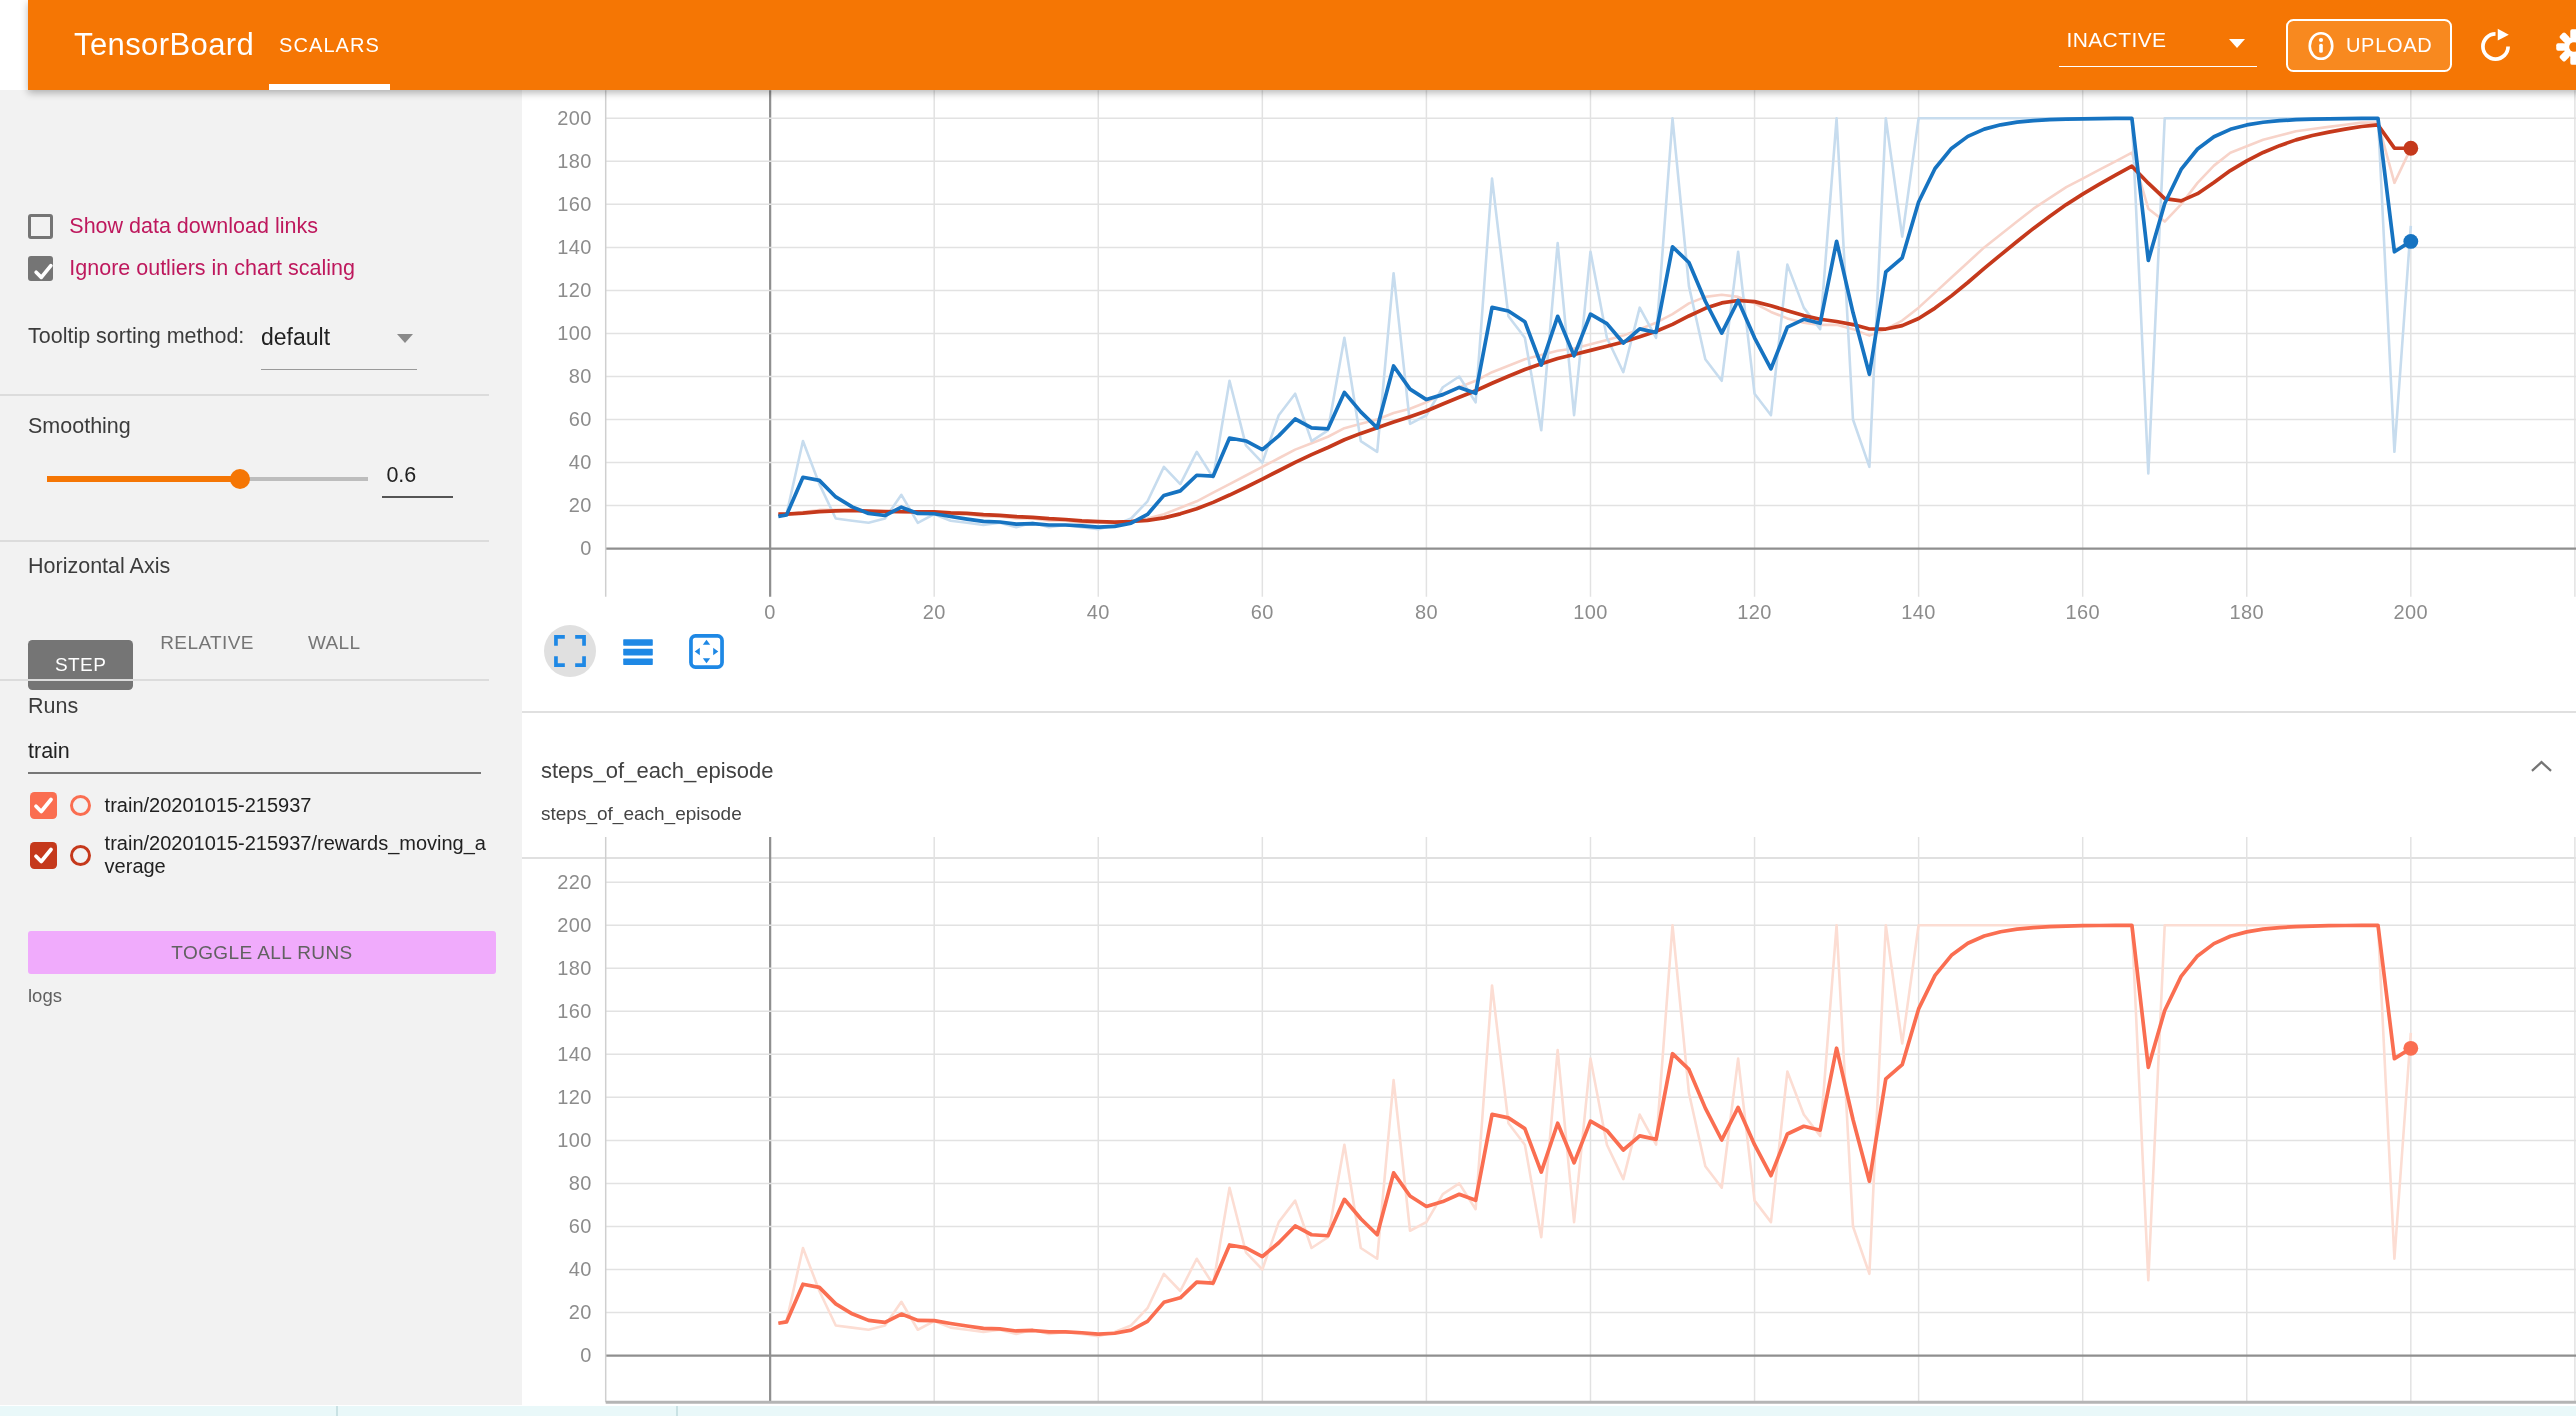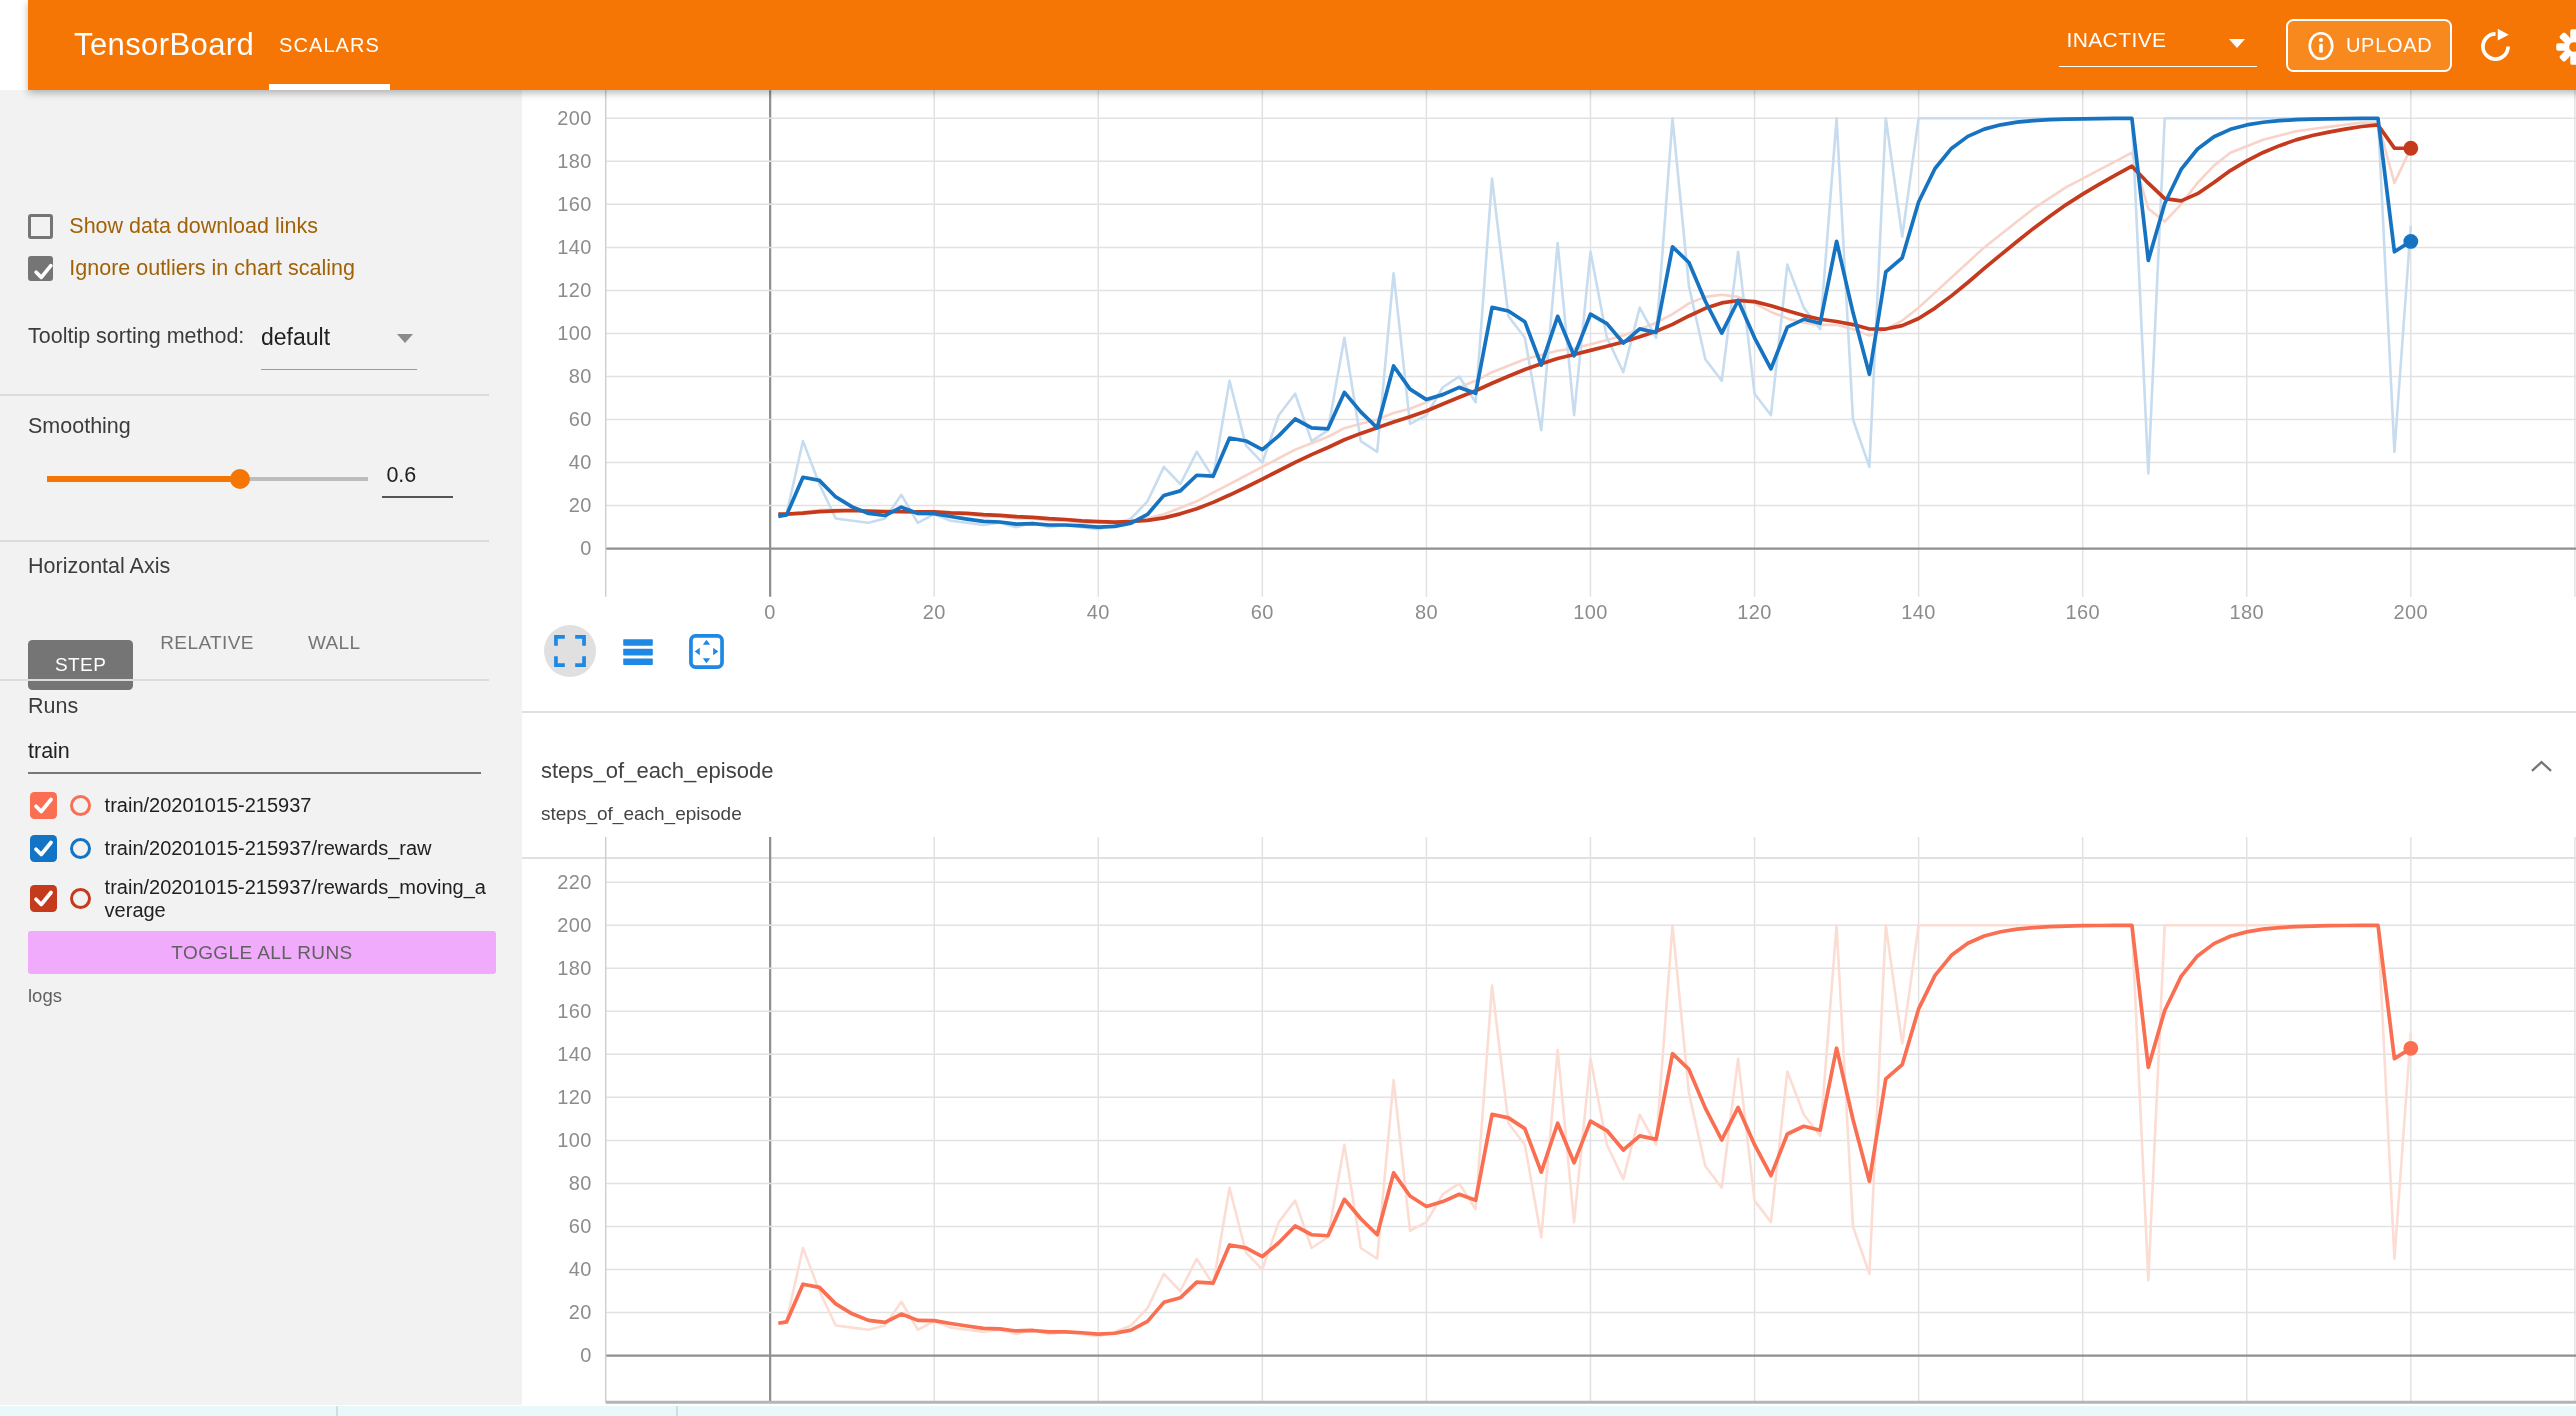--- a/index.html
+++ b/index.html
@@ -25,21 +25,21 @@
   #upload-button .lbl { font-size:20px; letter-spacing:0.7px; font-weight:500; }
   .hdr-icon { position:absolute; top:0; cursor:pointer; }
 
   
   #sidebar { position:absolute; left:0; top:90px; width:522px; height:1315px; background:#f2f2f2; z-index:5; }
   .sb-divider { position:absolute; left:0; width:489px; height:1.5px; background:#dcdcdc; }
   .sb-label { position:absolute; left:28px; font-size:21.5px; color:#3c3c3c;text-align:center; }
   .cb-row { position:absolute; left:28px; display:flex; align-items:center; gap:16.3px; cursor:pointer; }
   .cb-box { width:25px; height:25px; border:3px solid #757575; border-radius:3px; background:transparent; flex:none; }
   .cb-box.checked { background:#757575; border-color:#757575; }
-  .cb-text { font-size:21.5px; color:#a16207; }
+  .cb-text { font-size:21.5px; color:#be185d; }
   #tooltip-sort-value { position:absolute; left:261px; top:-6px; width:156px; height:39px; cursor:pointer; }
   #tooltip-sort-value .v { font-size:23px; color:#212121; }
   #tooltip-sort-value .underline { position:absolute; left:0; right:0; bottom:-7.4px; height:1.5px; background:#9a9a9a; }
   .dd-arrow-gray { position:absolute; right:4.4px; top:10.4px; width:0; height:0;
     border-left:8.1px solid transparent; border-right:8.1px solid transparent; border-top:9.6px solid #8a8a8a; }
   #smoothing-slider { position:absolute; left:47px; top:379px; width:321px; height:19px; cursor:pointer; }
   #smoothing-slider .track { position:absolute; left:0; right:0; top:8.1px; height:3.7px; background:#bdbdbd; }
   #smoothing-slider .fill { position:absolute; left:0; top:7.4px; height:5.2px; background:#f57604; }
   #smoothing-slider .thumb { position:absolute; top:0; width:20px; height:20px; border-radius:50%; background:#f57604; }
   #smoothing-value { position:absolute; left:382px; top:373px; width:71px; }
@@ -173,27 +173,20 @@
     <div class="v">train</div>
     <div class="underline"></div>
   </div>
   <div id="runs-list">
       <div class="run-row">
         <span class="run-check" style="background: rgb(250, 110, 81);"><svg width="27" height="27" viewBox="0 0 36 36">
             <polyline points="8,19 15,26 28,10" fill="none" stroke="#fff" stroke-width="5" stroke-linecap="round" stroke-linejoin="round"></polyline>
           </svg></span>
         <span class="run-radio" style="border-color: rgb(250, 110, 81);"></span>
         <span class="run-label">train/20201015-215937</span>
-      </div>
-      <div class="run-row">
-        <span class="run-check" style="background: rgb(19, 115, 196);"><svg width="27" height="27" viewBox="0 0 36 36">
-            <polyline points="8,19 15,26 28,10" fill="none" stroke="#fff" stroke-width="5" stroke-linecap="round" stroke-linejoin="round"></polyline>
-          </svg></span>
-        <span class="run-radio" style="border-color: rgb(19, 115, 196);"></span>
-        <span class="run-label">train/20201015-215937/rewards_raw</span>
       </div>
       <div class="run-row">
         <span class="run-check" style="background: rgb(197, 57, 28);"><svg width="27" height="27" viewBox="0 0 36 36">
             <polyline points="8,19 15,26 28,10" fill="none" stroke="#fff" stroke-width="5" stroke-linecap="round" stroke-linejoin="round"></polyline>
           </svg></span>
         <span class="run-radio" style="border-color: rgb(197, 57, 28);"></span>
         <span class="run-label">train/20201015-215937/rewards_moving_average</span>
       </div>
     </div>
   <button id="toggle-all-runs">TOGGLE ALL RUNS</button>

